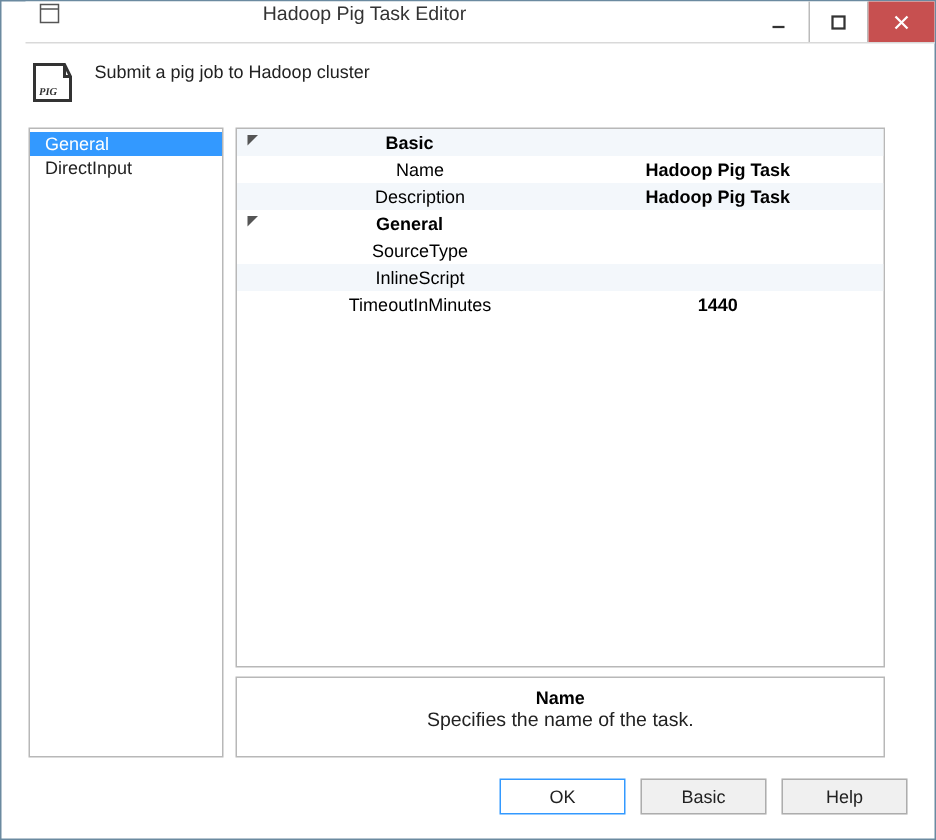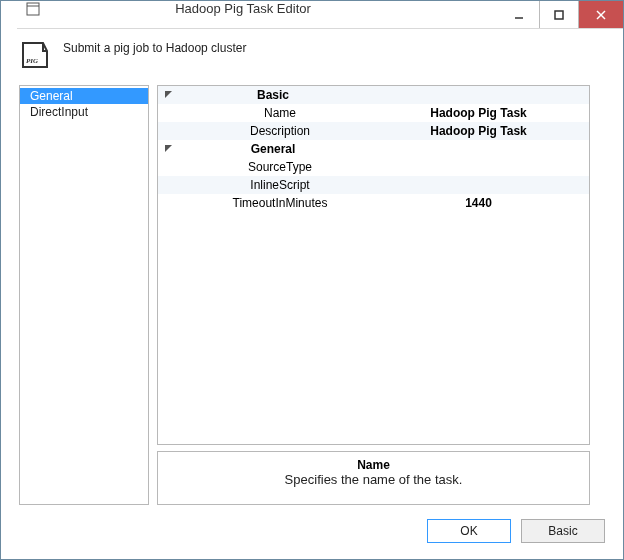--- a/index.html
+++ b/index.html
@@ -268,15 +268,16 @@
       <div class="help-pane">
         <div class="help-title">Name</div>
         <div class="help-desc">Specifies the name of the task.</div>
       </div>
     </div>
   </div>
 
   <div class="button-row">
     <div class="dlg-btn primary">OK</div>
     <div class="dlg-btn">Basic</div>
+    <div class="dlg-btn">Help</div>
   </div>
 
 </div>
 
 </body></html>

